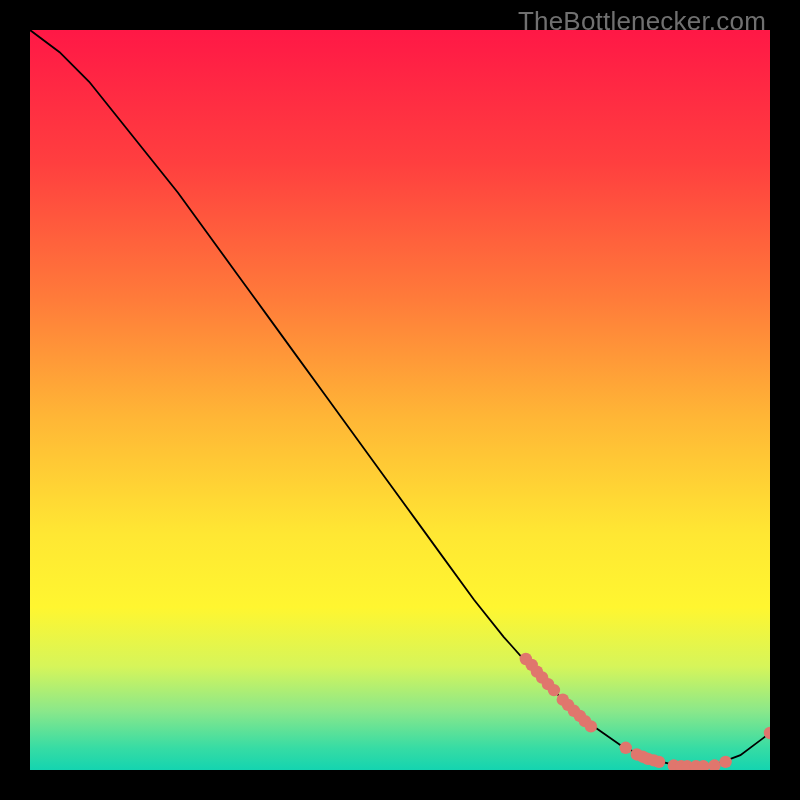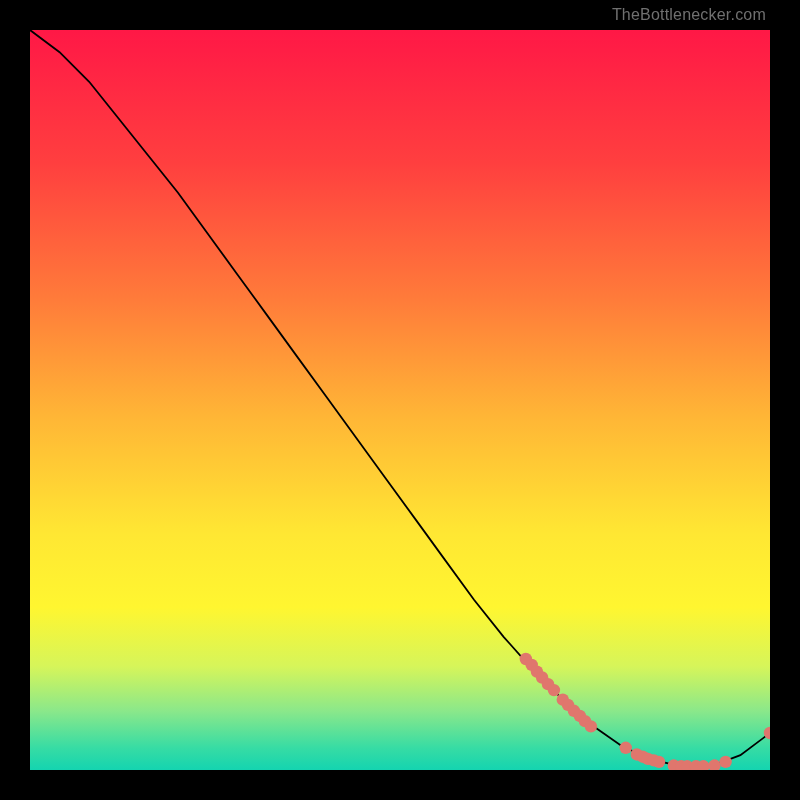--- a/index.html
+++ b/index.html
@@ -21,23 +21,24 @@
     left: 30px;
     top: 30px;
     width: 740px;
     height: 740px;
   }
   .watermark {
     position: absolute;
     right: 34px;
     top: 6px;
     color: #707070;
-    font-size: 16px;
+    font-size: 26px;
     font-weight: 500;
     letter-spacing: 0.2px;
+    text-decoration: underline;
   }
   svg { display: block; }
 </style>
 </head>
 <body>
 
 <div class="stage">
 
   <div class="watermark">TheBottlenecker.com</div>
 

